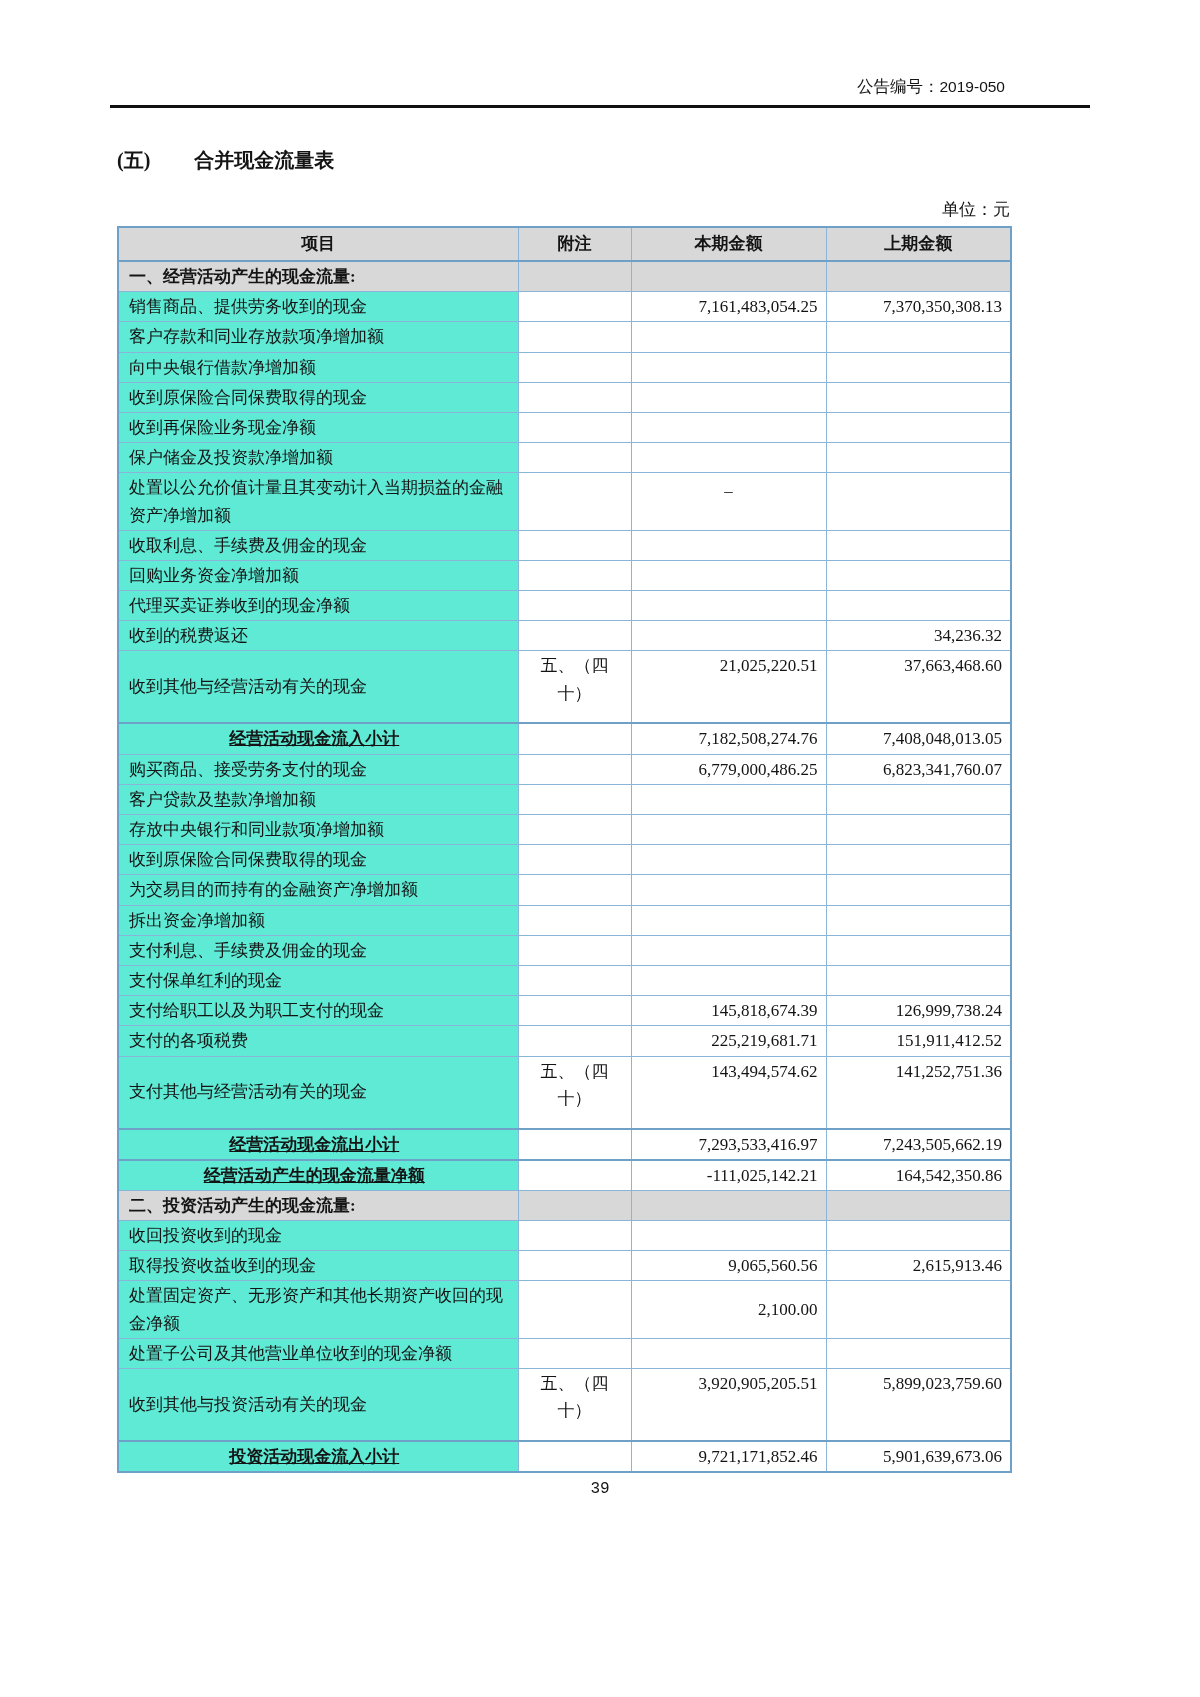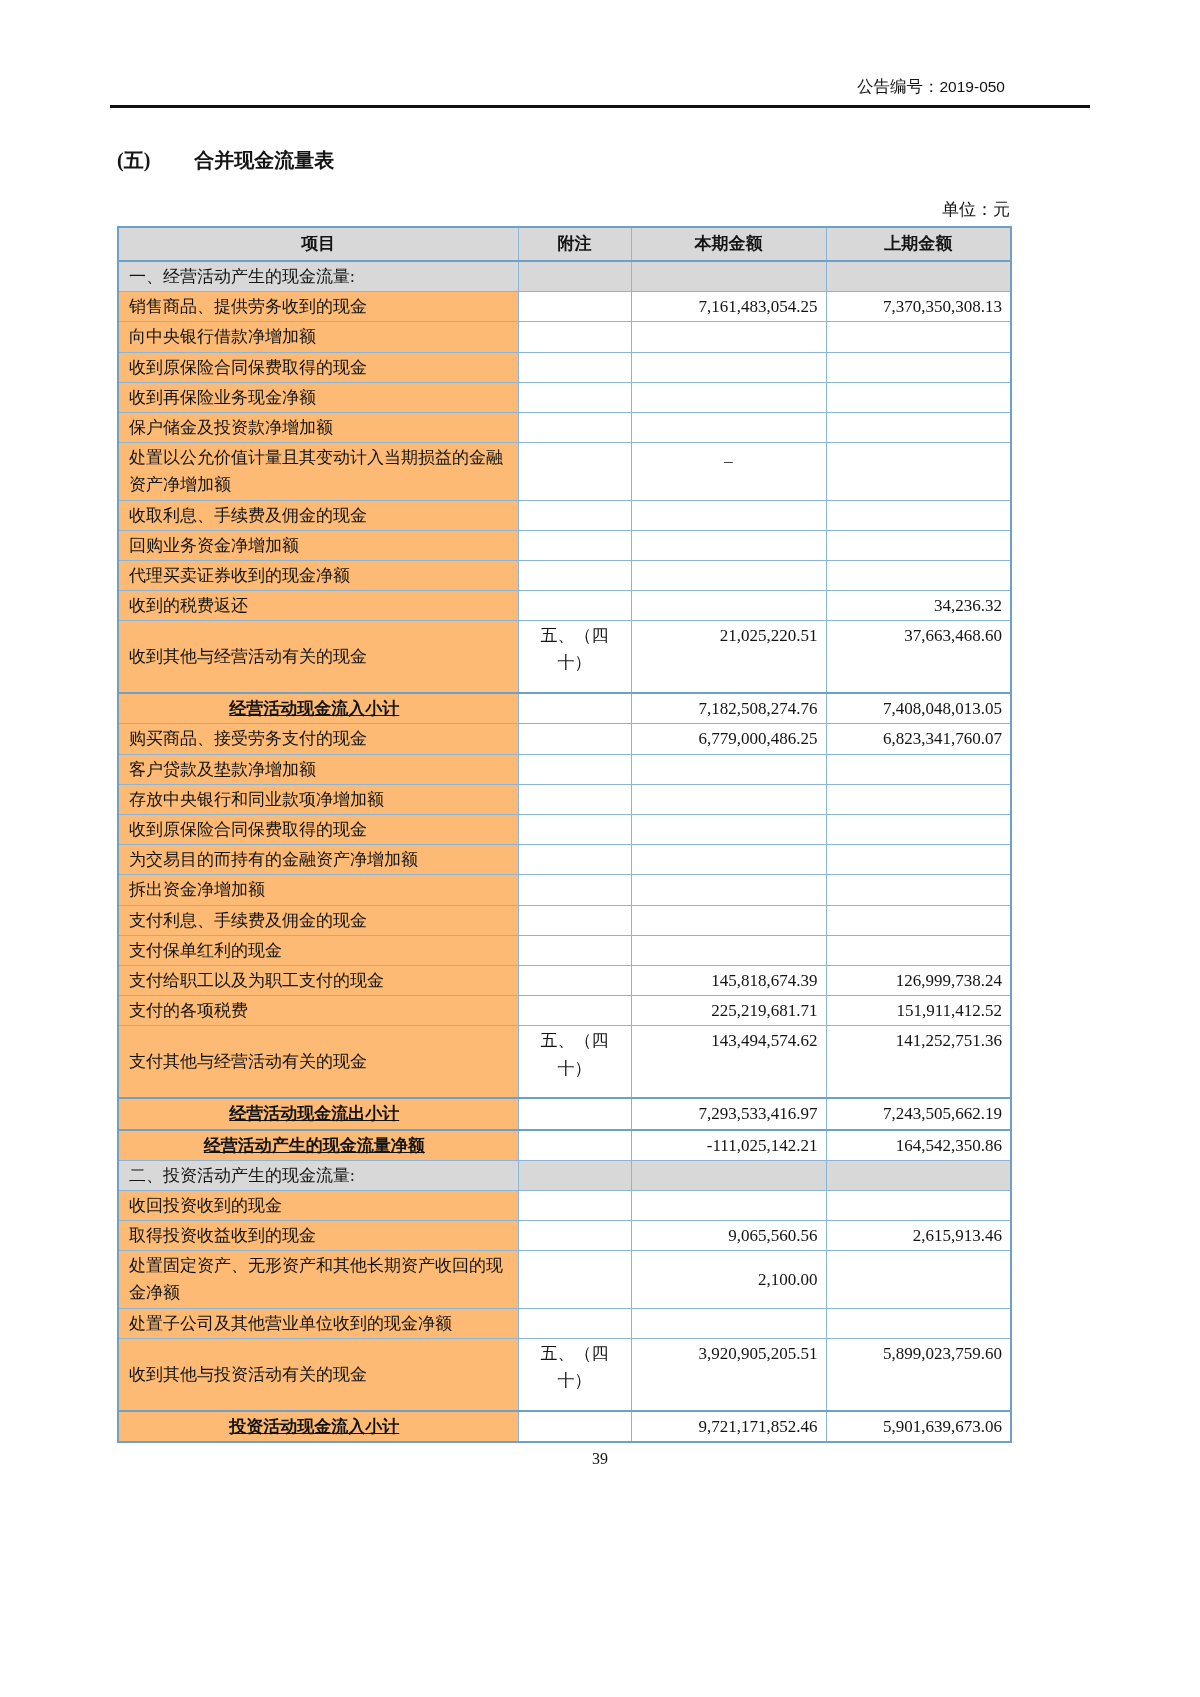--- a/index.html
+++ b/index.html
@@ -53,37 +53,38 @@
     line-height:1.6;
     overflow:hidden;
   }
   thead th {
     background:#d8d8d8;
     font-weight:bold;
     text-align:center;
     height:30px;
     border-bottom:2px solid #6fa0c8;
   }
-  td.c-item { background:#fdba74; text-align:left; padding-left:10px; }
+  td.c-item { background:#5eead4; text-align:left; padding-left:10px; }
   td.c-note { text-align:center; padding-left:17px; padding-right:17px; }
   td.c-cur, td.c-pri { text-align:right; }
   tr.section td { background:#d8d8d8; }
-  tr.section td.c-item { font-weight:normal; }
+  tr.section td.c-item { font-weight:bold; }
   tr.subtotal td { border-top:2px solid #6fa0c8; }
   tr.subtotal td.c-item { text-align:center; font-weight:bold; padding-left:0;text-decoration:underline; }
   tr.tall td { height:69px; }
   tr.tall td.c-note, tr.tall td.c-cur, tr.tall td.c-pri {
     vertical-align:top; 
   }
   td.dash { text-align:center; vertical-align:top; padding-top:4px; }
   .page-number {
     width:1200px;
     text-align:center;
     font-size:16px;
     margin-top:7px;
+    font-family:Liberation Mono, monospace;
   }
 </style>
 </head>
 <body>
 
 <div class="announce">
   <span>公告编号：</span><span class="num">2019-050</span>
 </div>
 <hr class="rule">
 
@@ -115,20 +116,26 @@
         <td class="c-cur"></td>
         <td class="c-pri"></td>
       </tr>
       <tr class="item">
         <td class="c-item">销售商品、提供劳务收到的现金</td>
         <td class="c-note"></td>
         <td class="c-cur">7,161,483,054.25</td>
         <td class="c-pri">7,370,350,308.13</td>
       </tr>
       <tr class="item">
+        <td class="c-item">客户存款和同业存放款项净增加额</td>
+        <td class="c-note"></td>
+        <td class="c-cur"></td>
+        <td class="c-pri"></td>
+      </tr>
+      <tr class="item">
         <td class="c-item">向中央银行借款净增加额</td>
         <td class="c-note"></td>
         <td class="c-cur"></td>
         <td class="c-pri"></td>
       </tr>
       <tr class="item">
         <td class="c-item">收到原保险合同保费取得的现金</td>
         <td class="c-note"></td>
         <td class="c-cur"></td>
         <td class="c-pri"></td>

